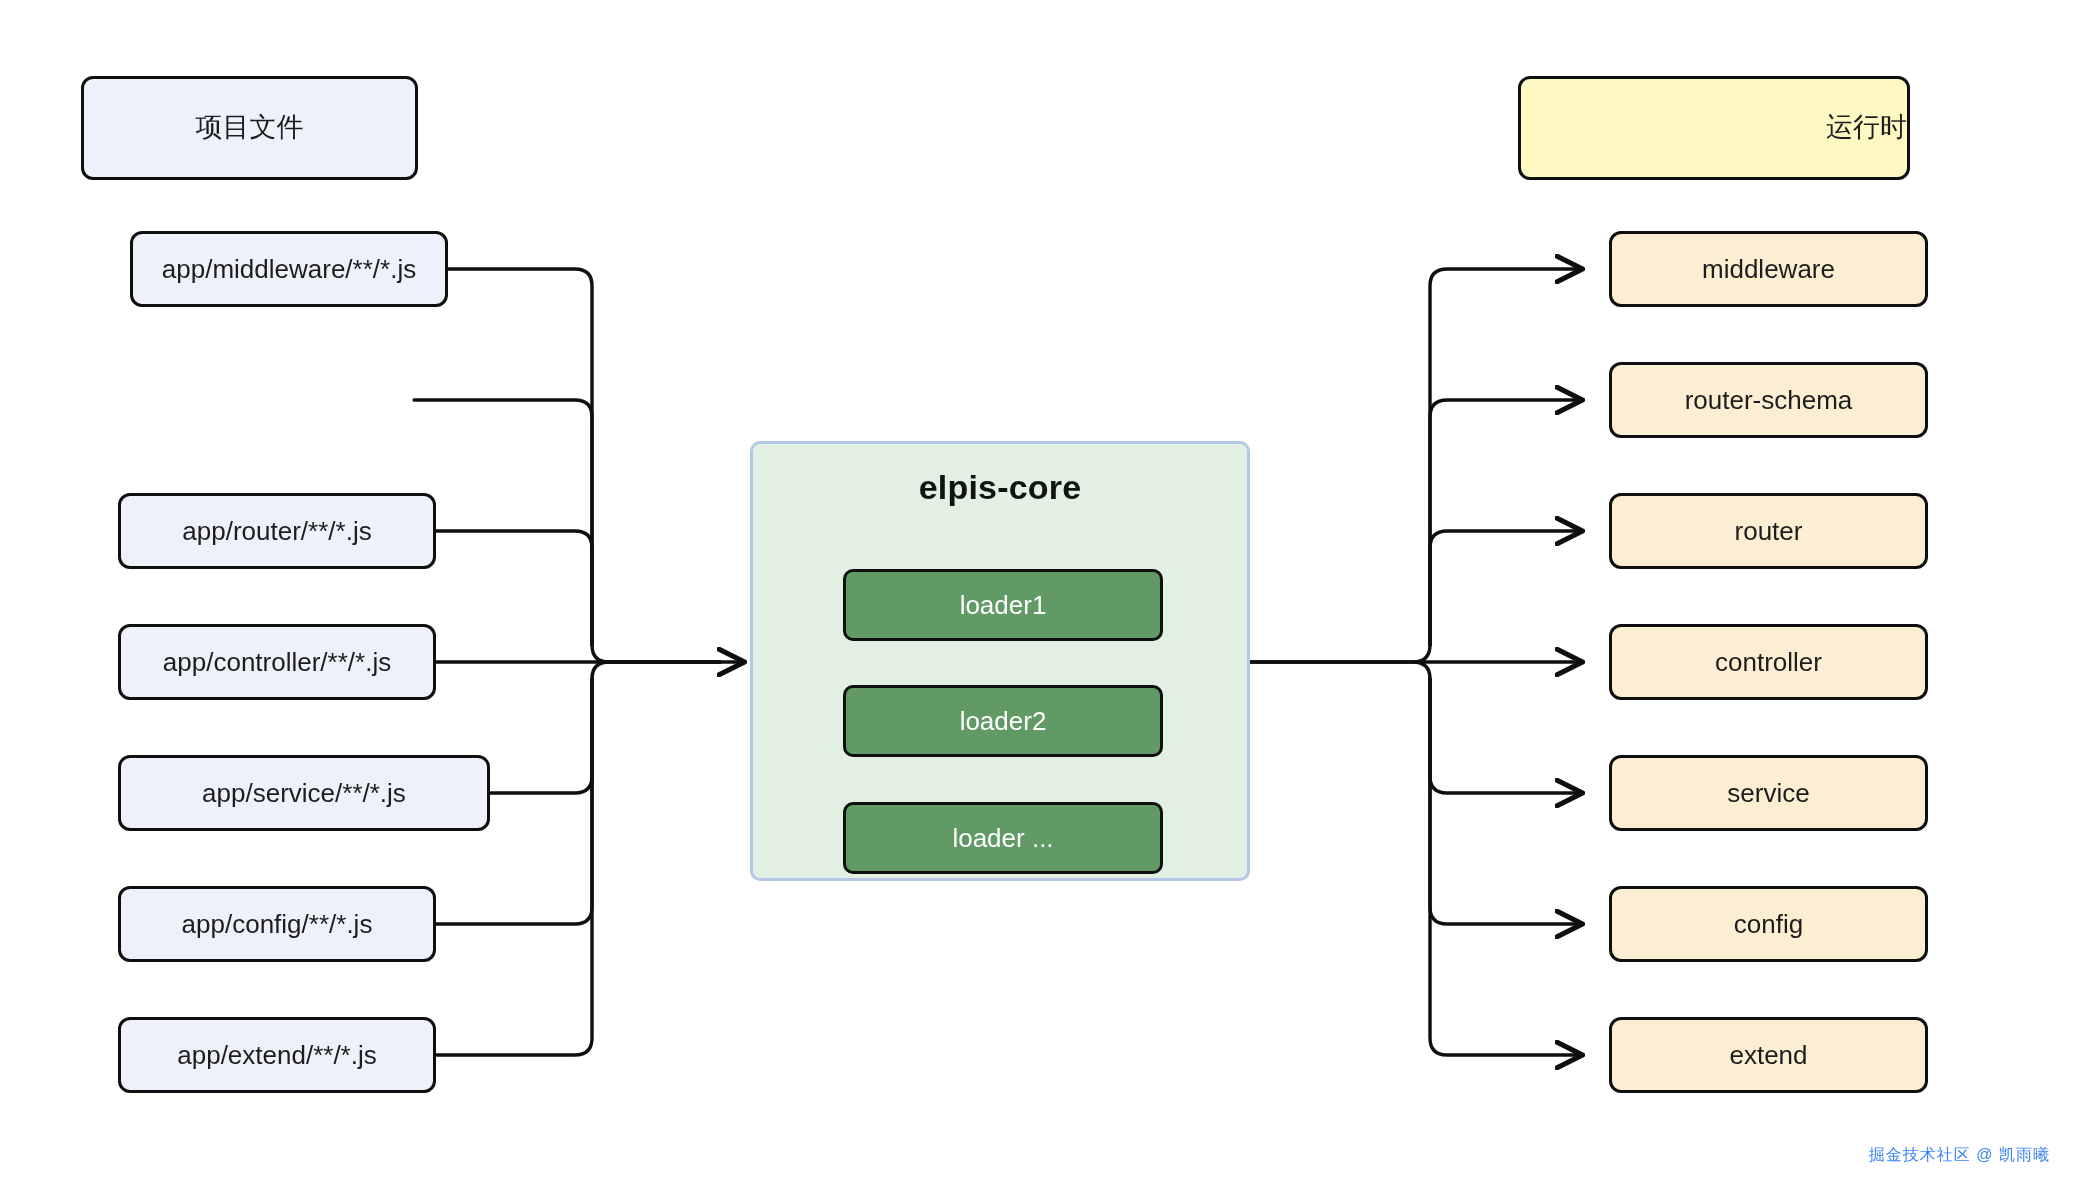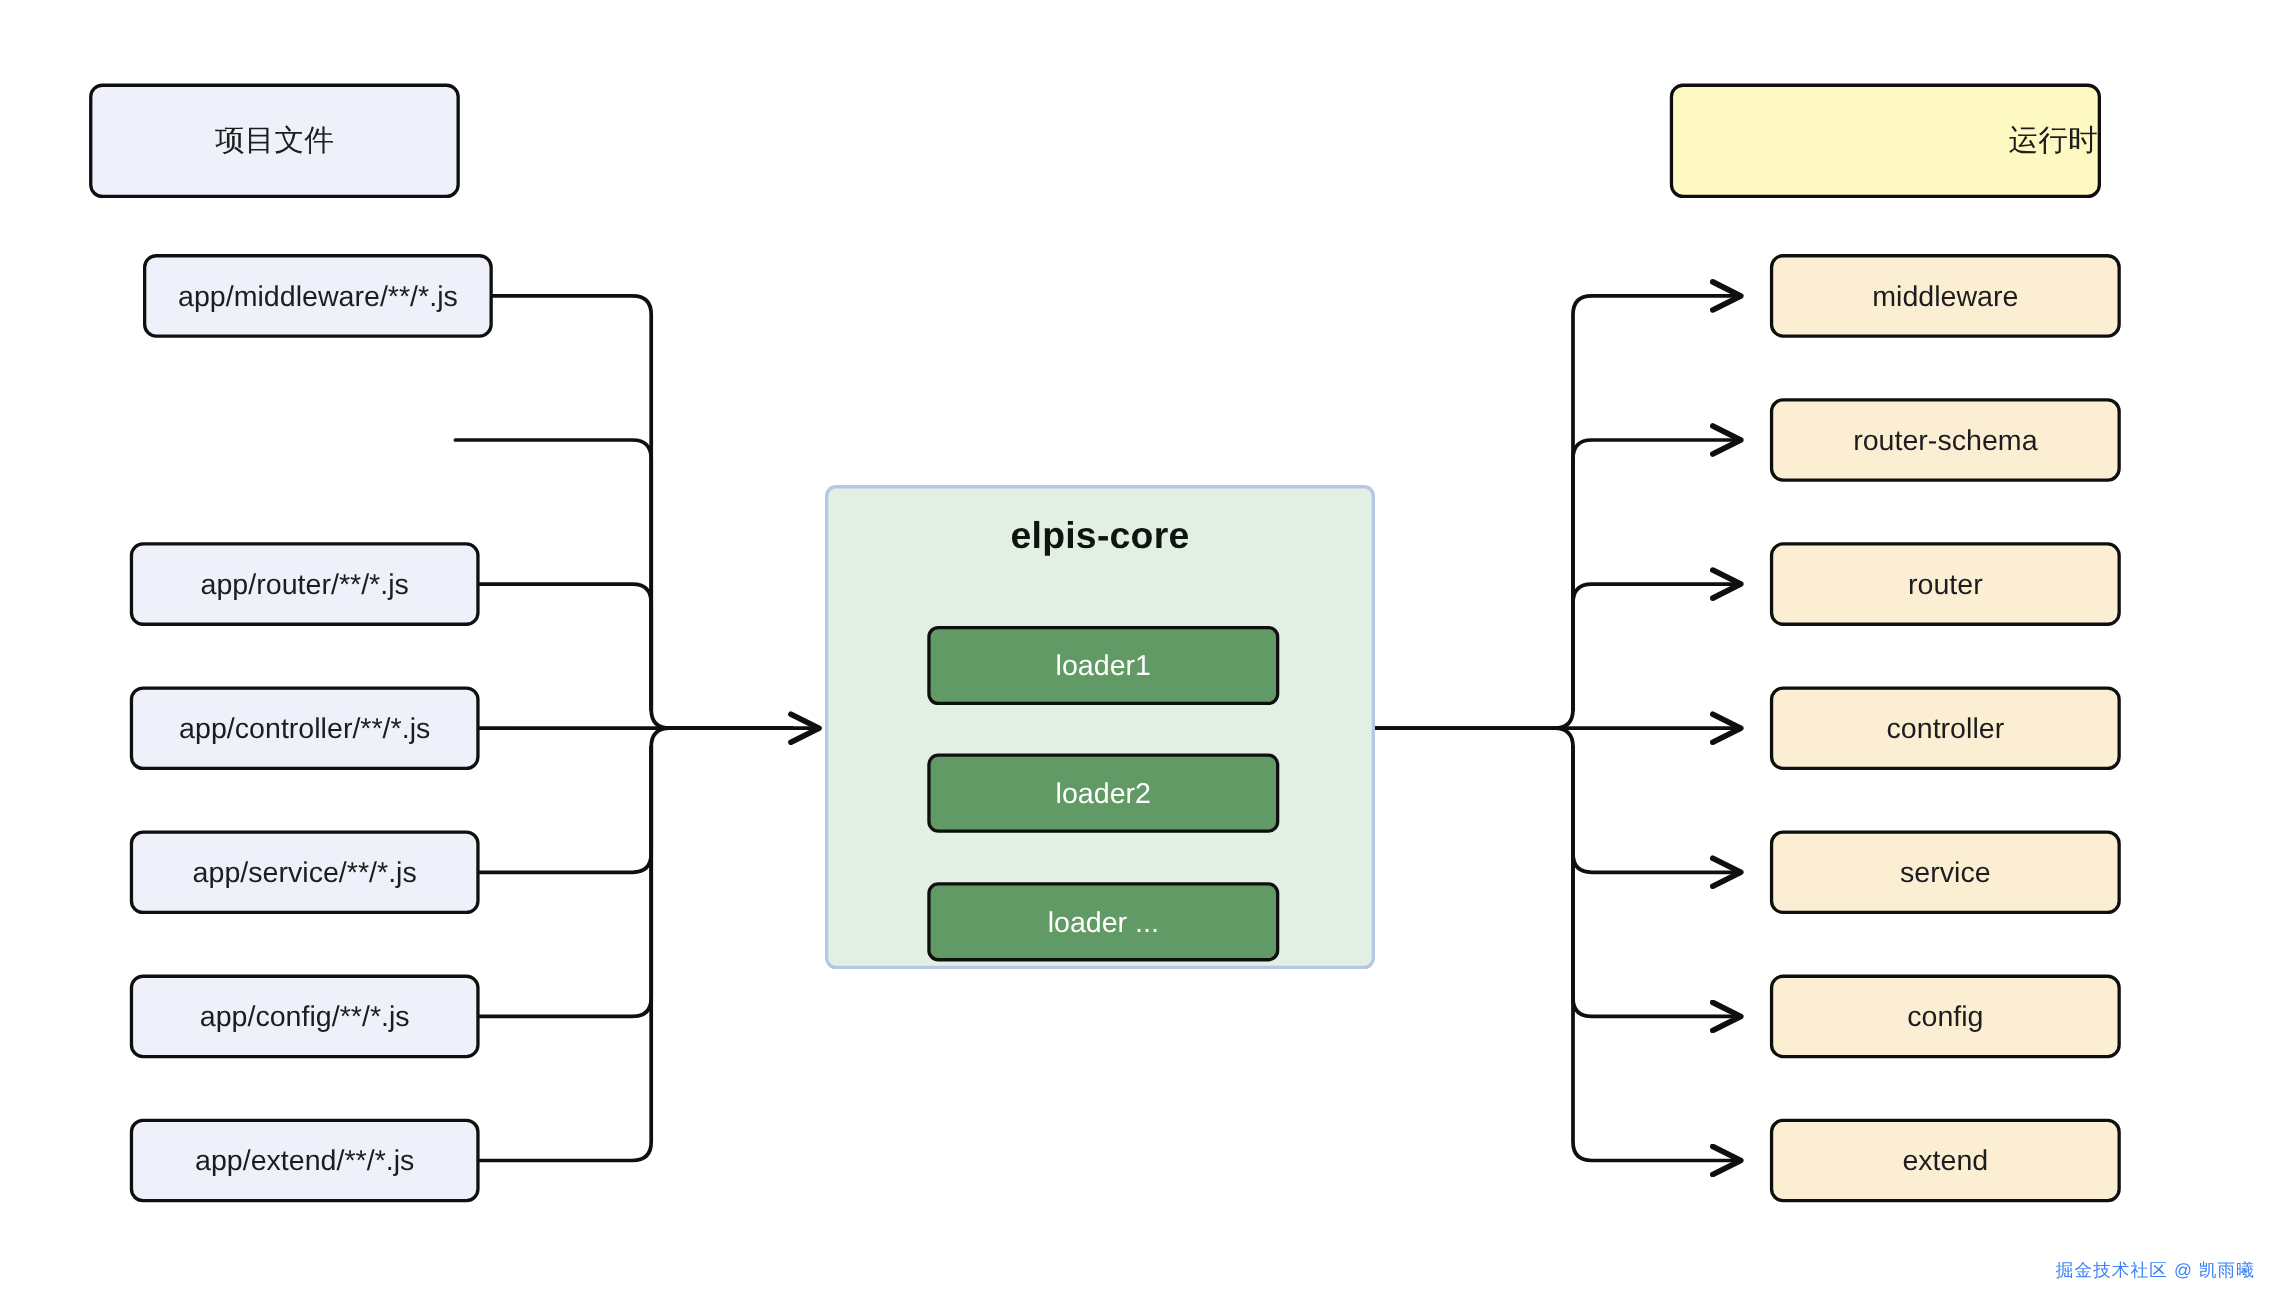--- a/index.html
+++ b/index.html
@@ -146,21 +146,21 @@
 
   <div class="node src" style="left:118px; top:231px; width:318px; height:76px;margin-left:12px;">
     <span>app/middleware/**/*.js</span>
   </div>
   <div class="node src" style="left:118px; top:493px; width:318px; height:76px;">
     <span>app/router/**/*.js</span>
   </div>
   <div class="node src" style="left:118px; top:624px; width:318px; height:76px;">
     <span>app/controller/**/*.js</span>
   </div>
-  <div class="node src" style="left:118px; top:755px; width:318px; height:76px;">
+  <div class="node src" style="left:118px; top:755px; width:372px; height:76px;">
     <span>app/service/**/*.js</span>
   </div>
   <div class="node src" style="left:118px; top:886px; width:318px; height:76px;">
     <span>app/config/**/*.js</span>
   </div>
   <div class="node src" style="left:118px; top:1017px; width:318px; height:76px;">
     <span>app/extend/**/*.js</span>
   </div>
 
   <div class="core" style="left:750px; top:441px; width:500px; height:440px;">

